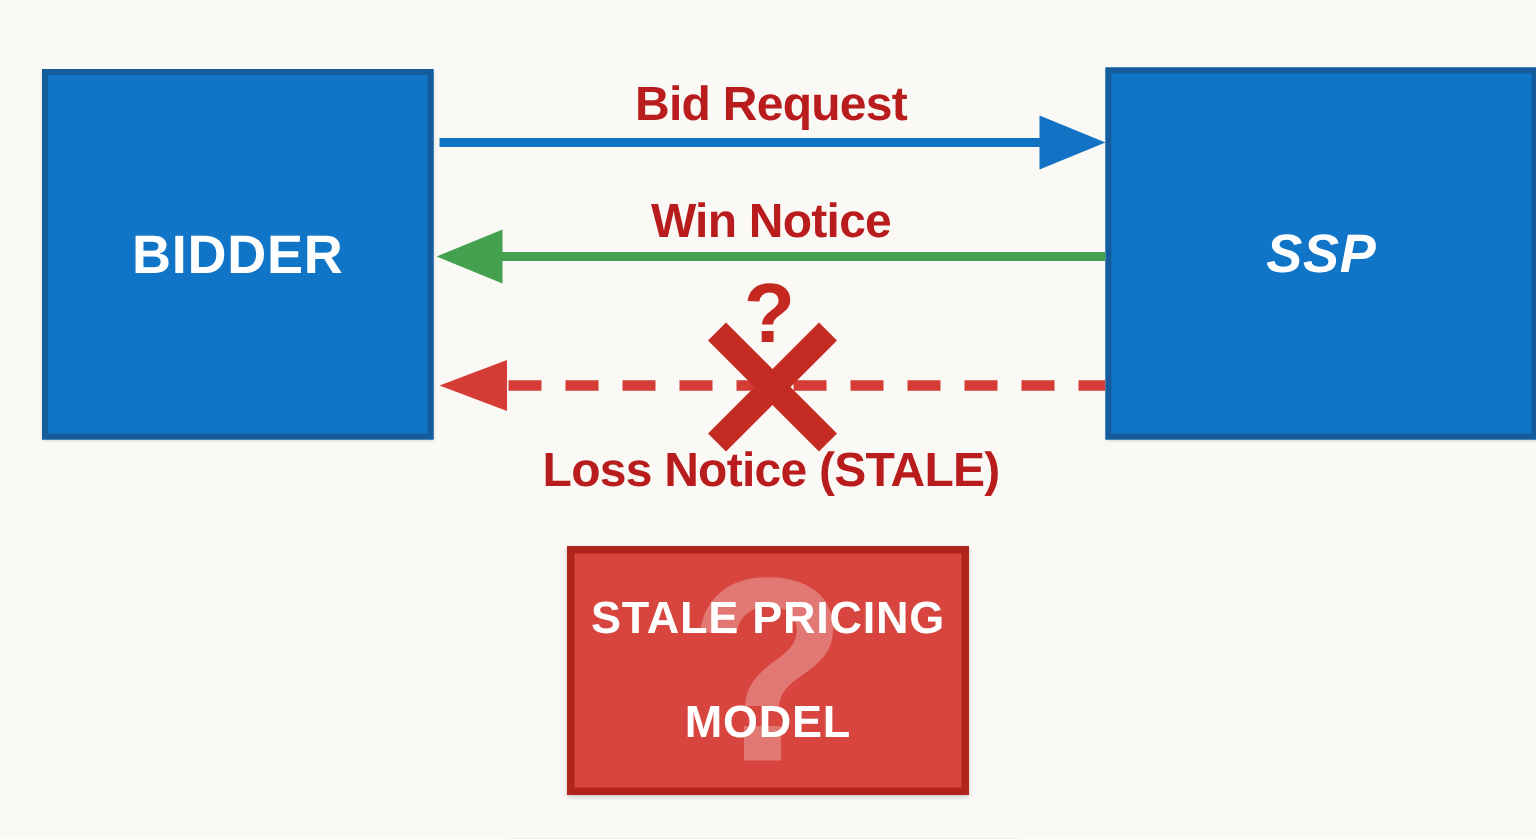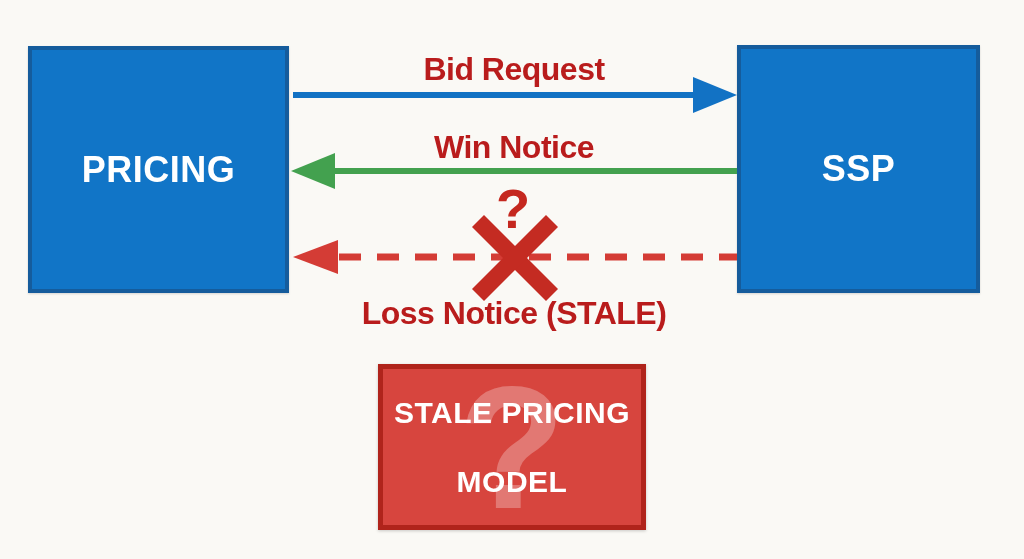--- a/index.html
+++ b/index.html
@@ -26,21 +26,21 @@
     justify-content: center;
     box-shadow: 0 1px 2px rgba(0,0,0,0.15);
   }
   .node .node-label {
     color: #ffffff;
     font-size: 36px;
     font-weight: bold;
     letter-spacing: 0.5px;
   }
   .node.bidder { left: 28px;  top: 46px; width: 261px; height: 247px; }
-  .node.ssp    { left: 737px; top: 45px; width: 243px; height: 248px; }
+  .node.ssp    { left: 737px; top: 45px; width: 288px; height: 248px; font-style: italic; }
 
   
   .arrow-label {
     position: absolute;
     left: 291px;
     width: 446px;
     text-align: center;
     color: #b91c1c;
     font-size: 32px;
     font-weight: bold;
@@ -120,21 +120,21 @@
     text-align: center;
     gap: 32px;
   }
 </style>
 </head>
 <body>
 
 <div class="canvas">
 
   <div class="node bidder">
-    <span class="node-label">PRICING</span>
+    <span class="node-label">BIDDER</span>
   </div>
 
   <div class="node ssp">
     <span class="node-label">SSP</span>
   </div>
 
   <div class="arrow-label label-bid">Bid Request</div>
   <svg class="arrow-svg svg-bid" viewBox="0 0 446 40">
     <line x1="2" y1="20" x2="406" y2="20" stroke-width="6" stroke="#1272c4"></line>
     <polygon points="402,2 446,20 402,38" fill="#1272c4"></polygon>

